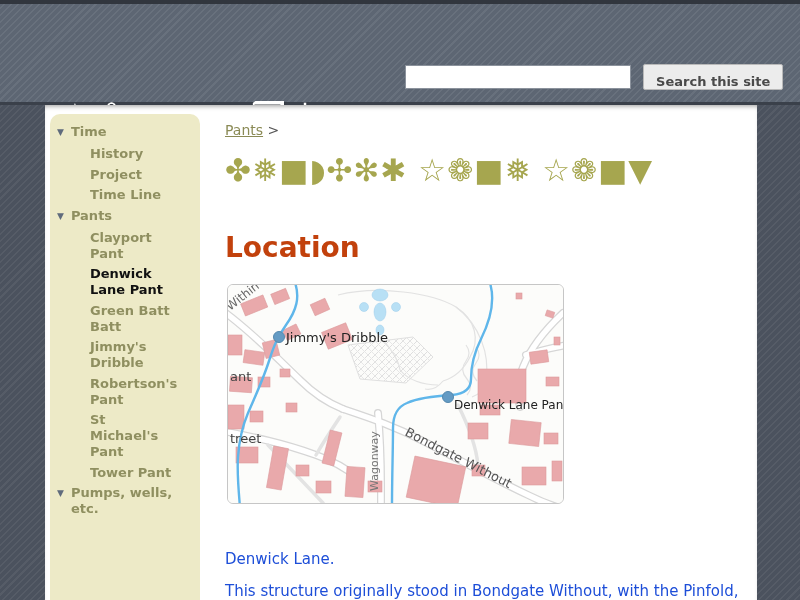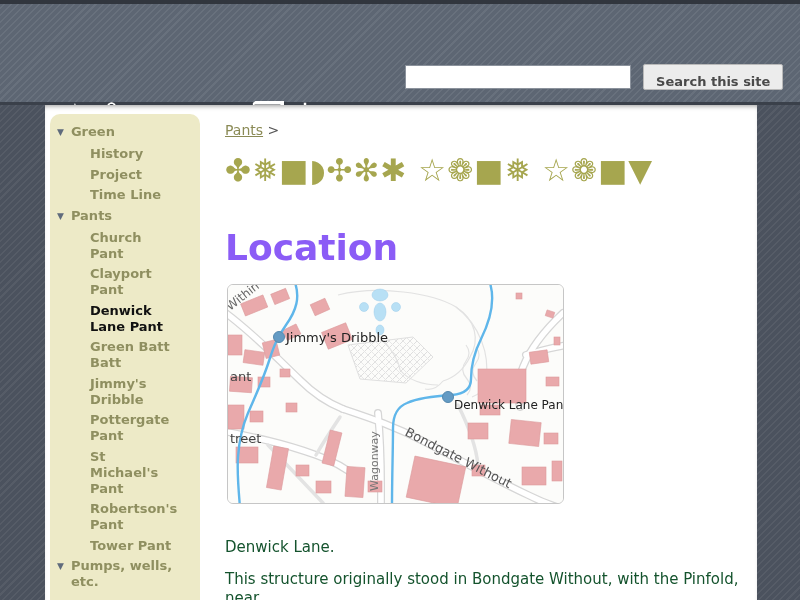--- a/index.html
+++ b/index.html
@@ -62,30 +62,30 @@
   .sb-item.active{color:#111111;}
   
   .main-col{position:absolute;left:180px;top:0;width:532px;}
   .breadcrumb{margin:17px 17px 0 0;font-size:14px;color:#555555;}
   .breadcrumb a{color:#8a8a55;text-decoration:underline;cursor:pointer;}
   .page-title{
     margin:13px 0 0 0;font-size:31px;line-height:38px;
     color:#a6a64f;letter-spacing:1px;white-space:pre;
   }
   .section-heading{
-    margin:44px 10px 0 0;font-size:36px;line-height:30px;
-    font-weight:bold;color:#8b5cf6;
+    margin:44px 10px 0 0;font-size:28px;line-height:30px;
+    font-weight:bold;color:#c2410c;
   }
   .map-frame{
     margin:21px 0 0 2px;width:335px;height:218px;
     border:1px solid #c6c6c6;border-radius:6px;overflow:hidden;
     background:#fcfcfa;cursor:grab;
   }
   .map-frame svg{display:block;}
-  .body-text{margin:34px 0 0 0;font-size:15px;line-height:19px;color:#14532d;width:525px;}
+  .body-text{margin:46px 0 0 0;font-size:15px;line-height:19px;color:#1d4ed8;width:525px;}
   .body-text.second{margin-top:13px;}
   .map-label{font-family:"DejaVu Sans","Liberation Sans",sans-serif;}
 </style>
 </head>
 <body>
 
 <div class="header">
   <div class="top-strip"></div>
   <div class="logo">
     <div>☆❁■▼▲ ❒❅</div>
@@ -95,37 +95,35 @@
     <input type="text" value="" style="">
     <button>Search this site</button>
   </div>
 </div>
 
 <div class="content-wrap">
 
   <div class="sidebar">
       <div class="sb-section">
         <span class="sb-arrow">▼</span>
-        <span>Green</span>
+        <span>Time</span>
       </div>
       <div class="sb-item">History</div>
       <div class="sb-item">Project</div>
       <div class="sb-item">Time Line</div>
       <div class="sb-section">
         <span class="sb-arrow">▼</span>
         <span>Pants</span>
       </div>
-      <div class="sb-item">Church Pant</div>
       <div class="sb-item">Clayport Pant</div>
       <div class="sb-item active">Denwick Lane Pant</div>
       <div class="sb-item">Green Batt Batt</div>
       <div class="sb-item">Jimmy's Dribble</div>
-      <div class="sb-item">Pottergate Pant</div>
+      <div class="sb-item">Robertson's Pant</div>
       <div class="sb-item">St Michael's Pant</div>
-      <div class="sb-item">Robertson's Pant</div>
       <div class="sb-item">Tower Pant</div>
       <div class="sb-section">
         <span class="sb-arrow">▼</span>
         <span>Pumps, wells, etc.</span>
       </div>
     </div>
 
   <div class="main-col">
     <div class="breadcrumb">
       <a>Pants</a>

